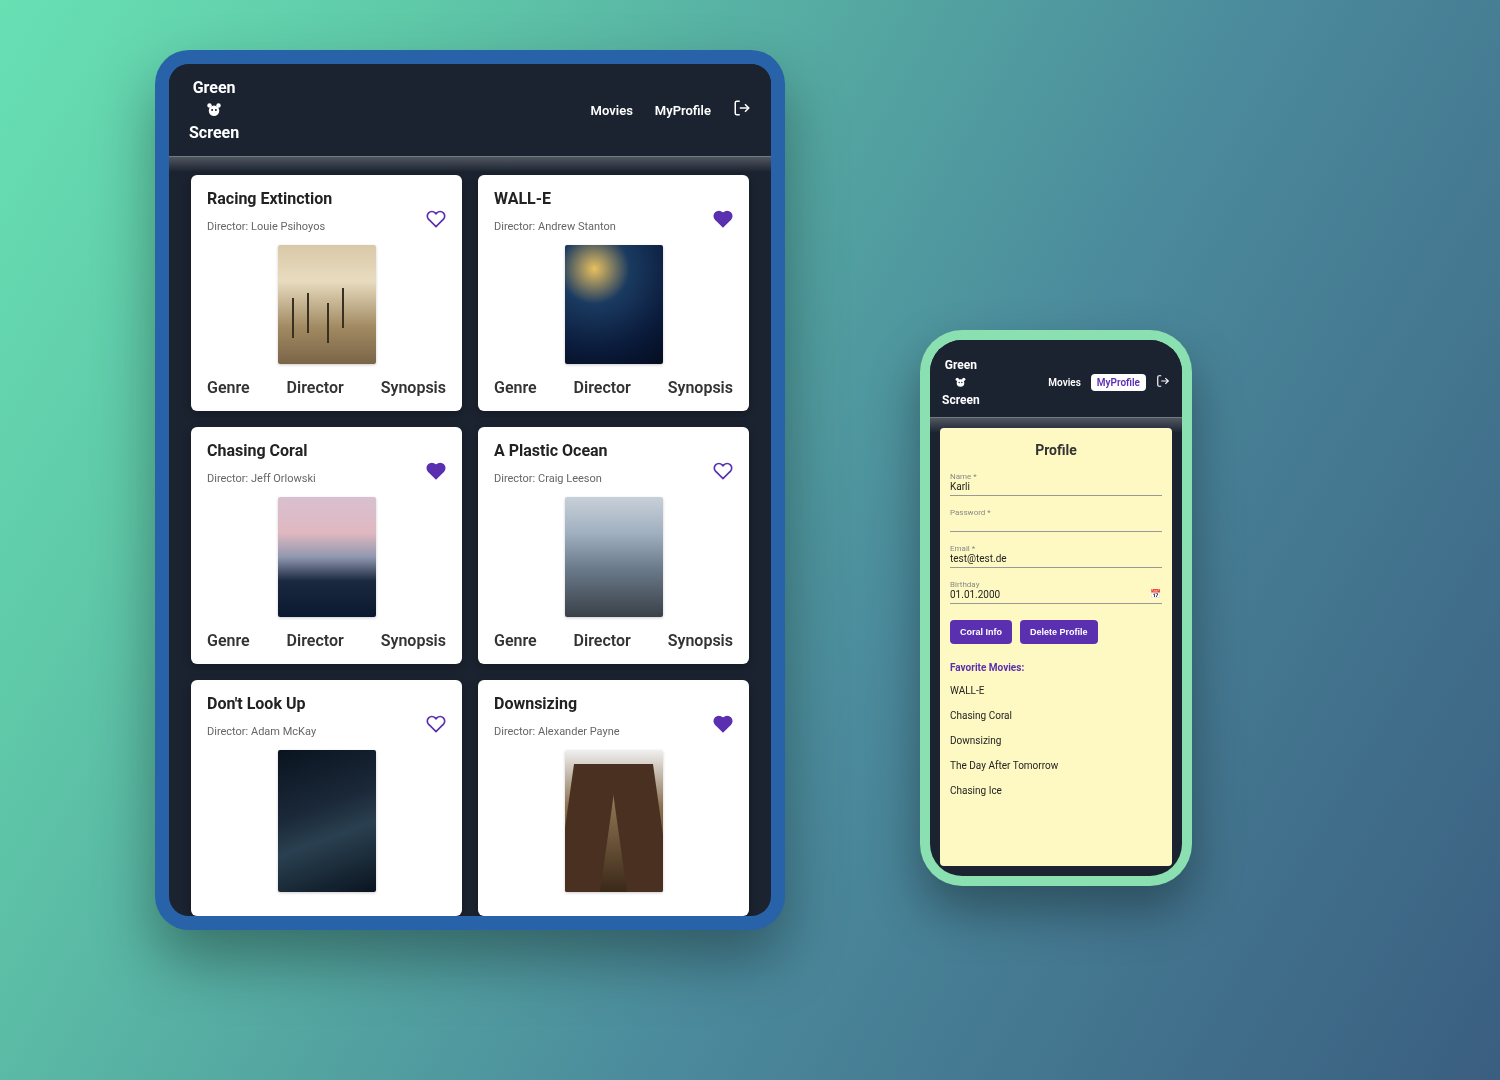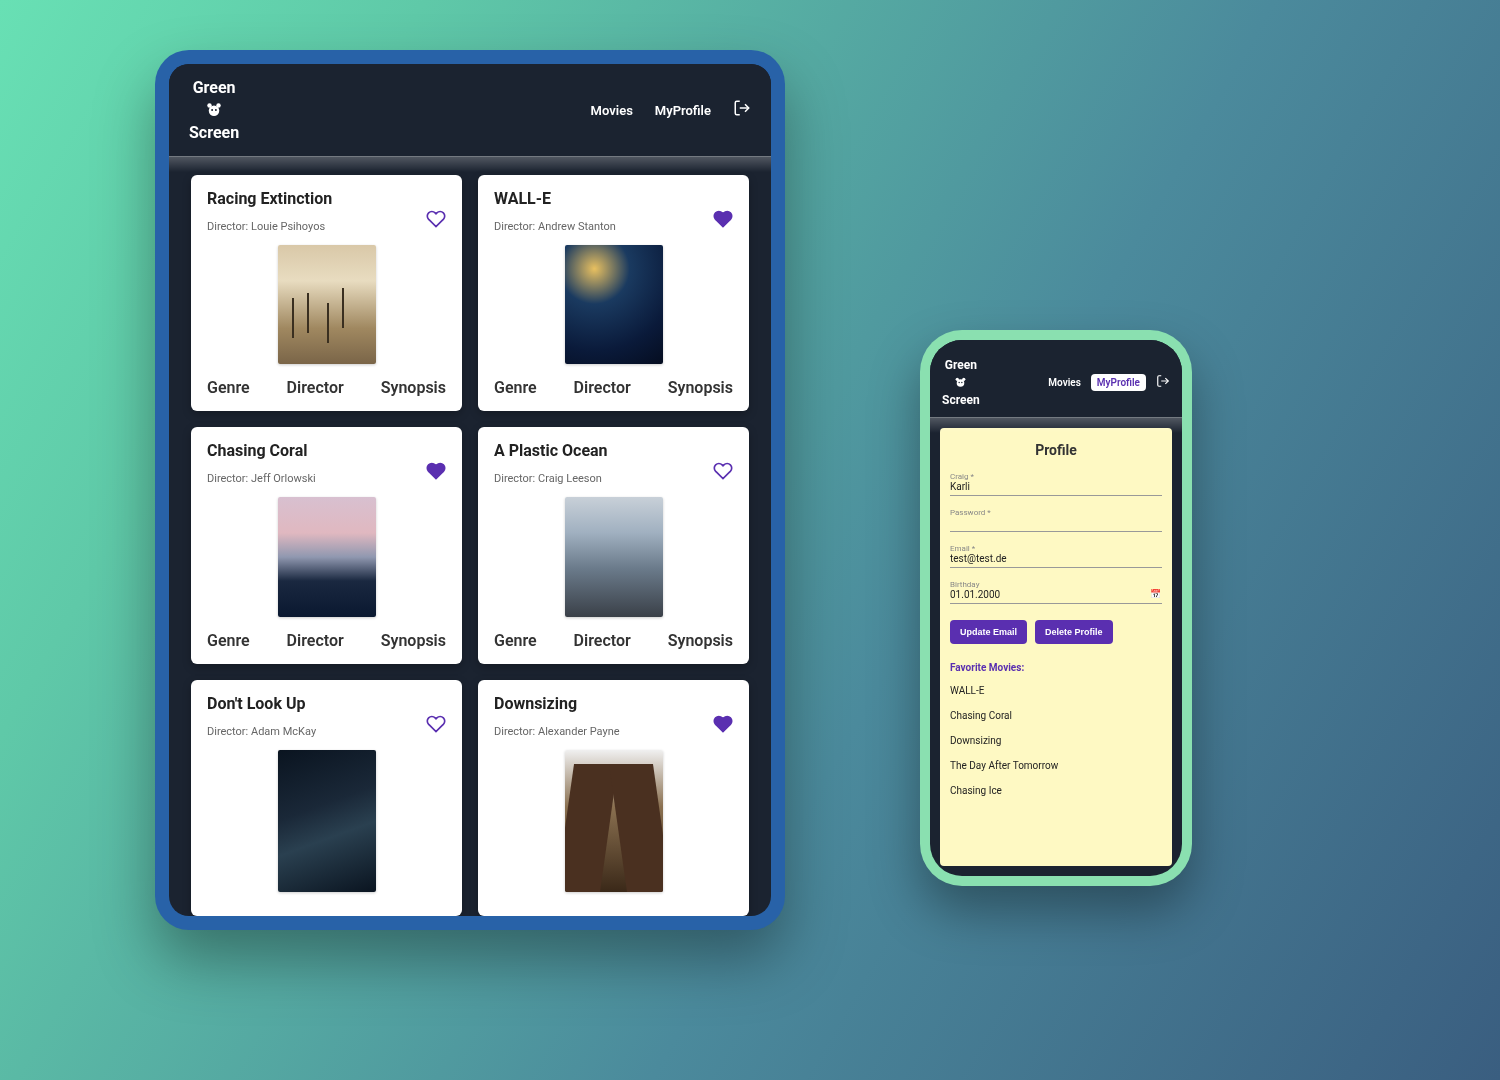--- a/index.html
+++ b/index.html
@@ -285,39 +285,39 @@
               <line x1="21" y1="12" x2="9" y2="12"></line>
             </svg>
         </span>
       </div>
     </div>
 
     <div class="phone-content">
       <div class="profile-title">Profile</div>
 
       <div class="field">
-        <label>Craig *</label>
+        <label>Name *</label>
         <div class="value">Karli</div>
       </div>
       <div class="field">
         <label>Password *</label>
         <div class="value"></div>
       </div>
       <div class="field">
         <label>Email *</label>
         <div class="value">test@test.de</div>
       </div>
       <div class="field">
         <label>Birthday</label>
         <div class="value">01.01.2000</div>
         <span class="cal">📅</span>
       </div>
 
       <div class="btn-row">
-        <button class="btn">Update Email</button>
+        <button class="btn">Coral Info</button>
         <button class="btn">Delete Profile</button>
       </div>
 
       <div class="fav-heading">Favorite Movies:</div>
       <div id="fav-list">
           <div class="fav-item">WALL-E</div>
           <div class="fav-item">Chasing Coral</div>
           <div class="fav-item">Downsizing</div>
           <div class="fav-item">The Day After Tomorrow</div>
           <div class="fav-item">Chasing Ice</div>

